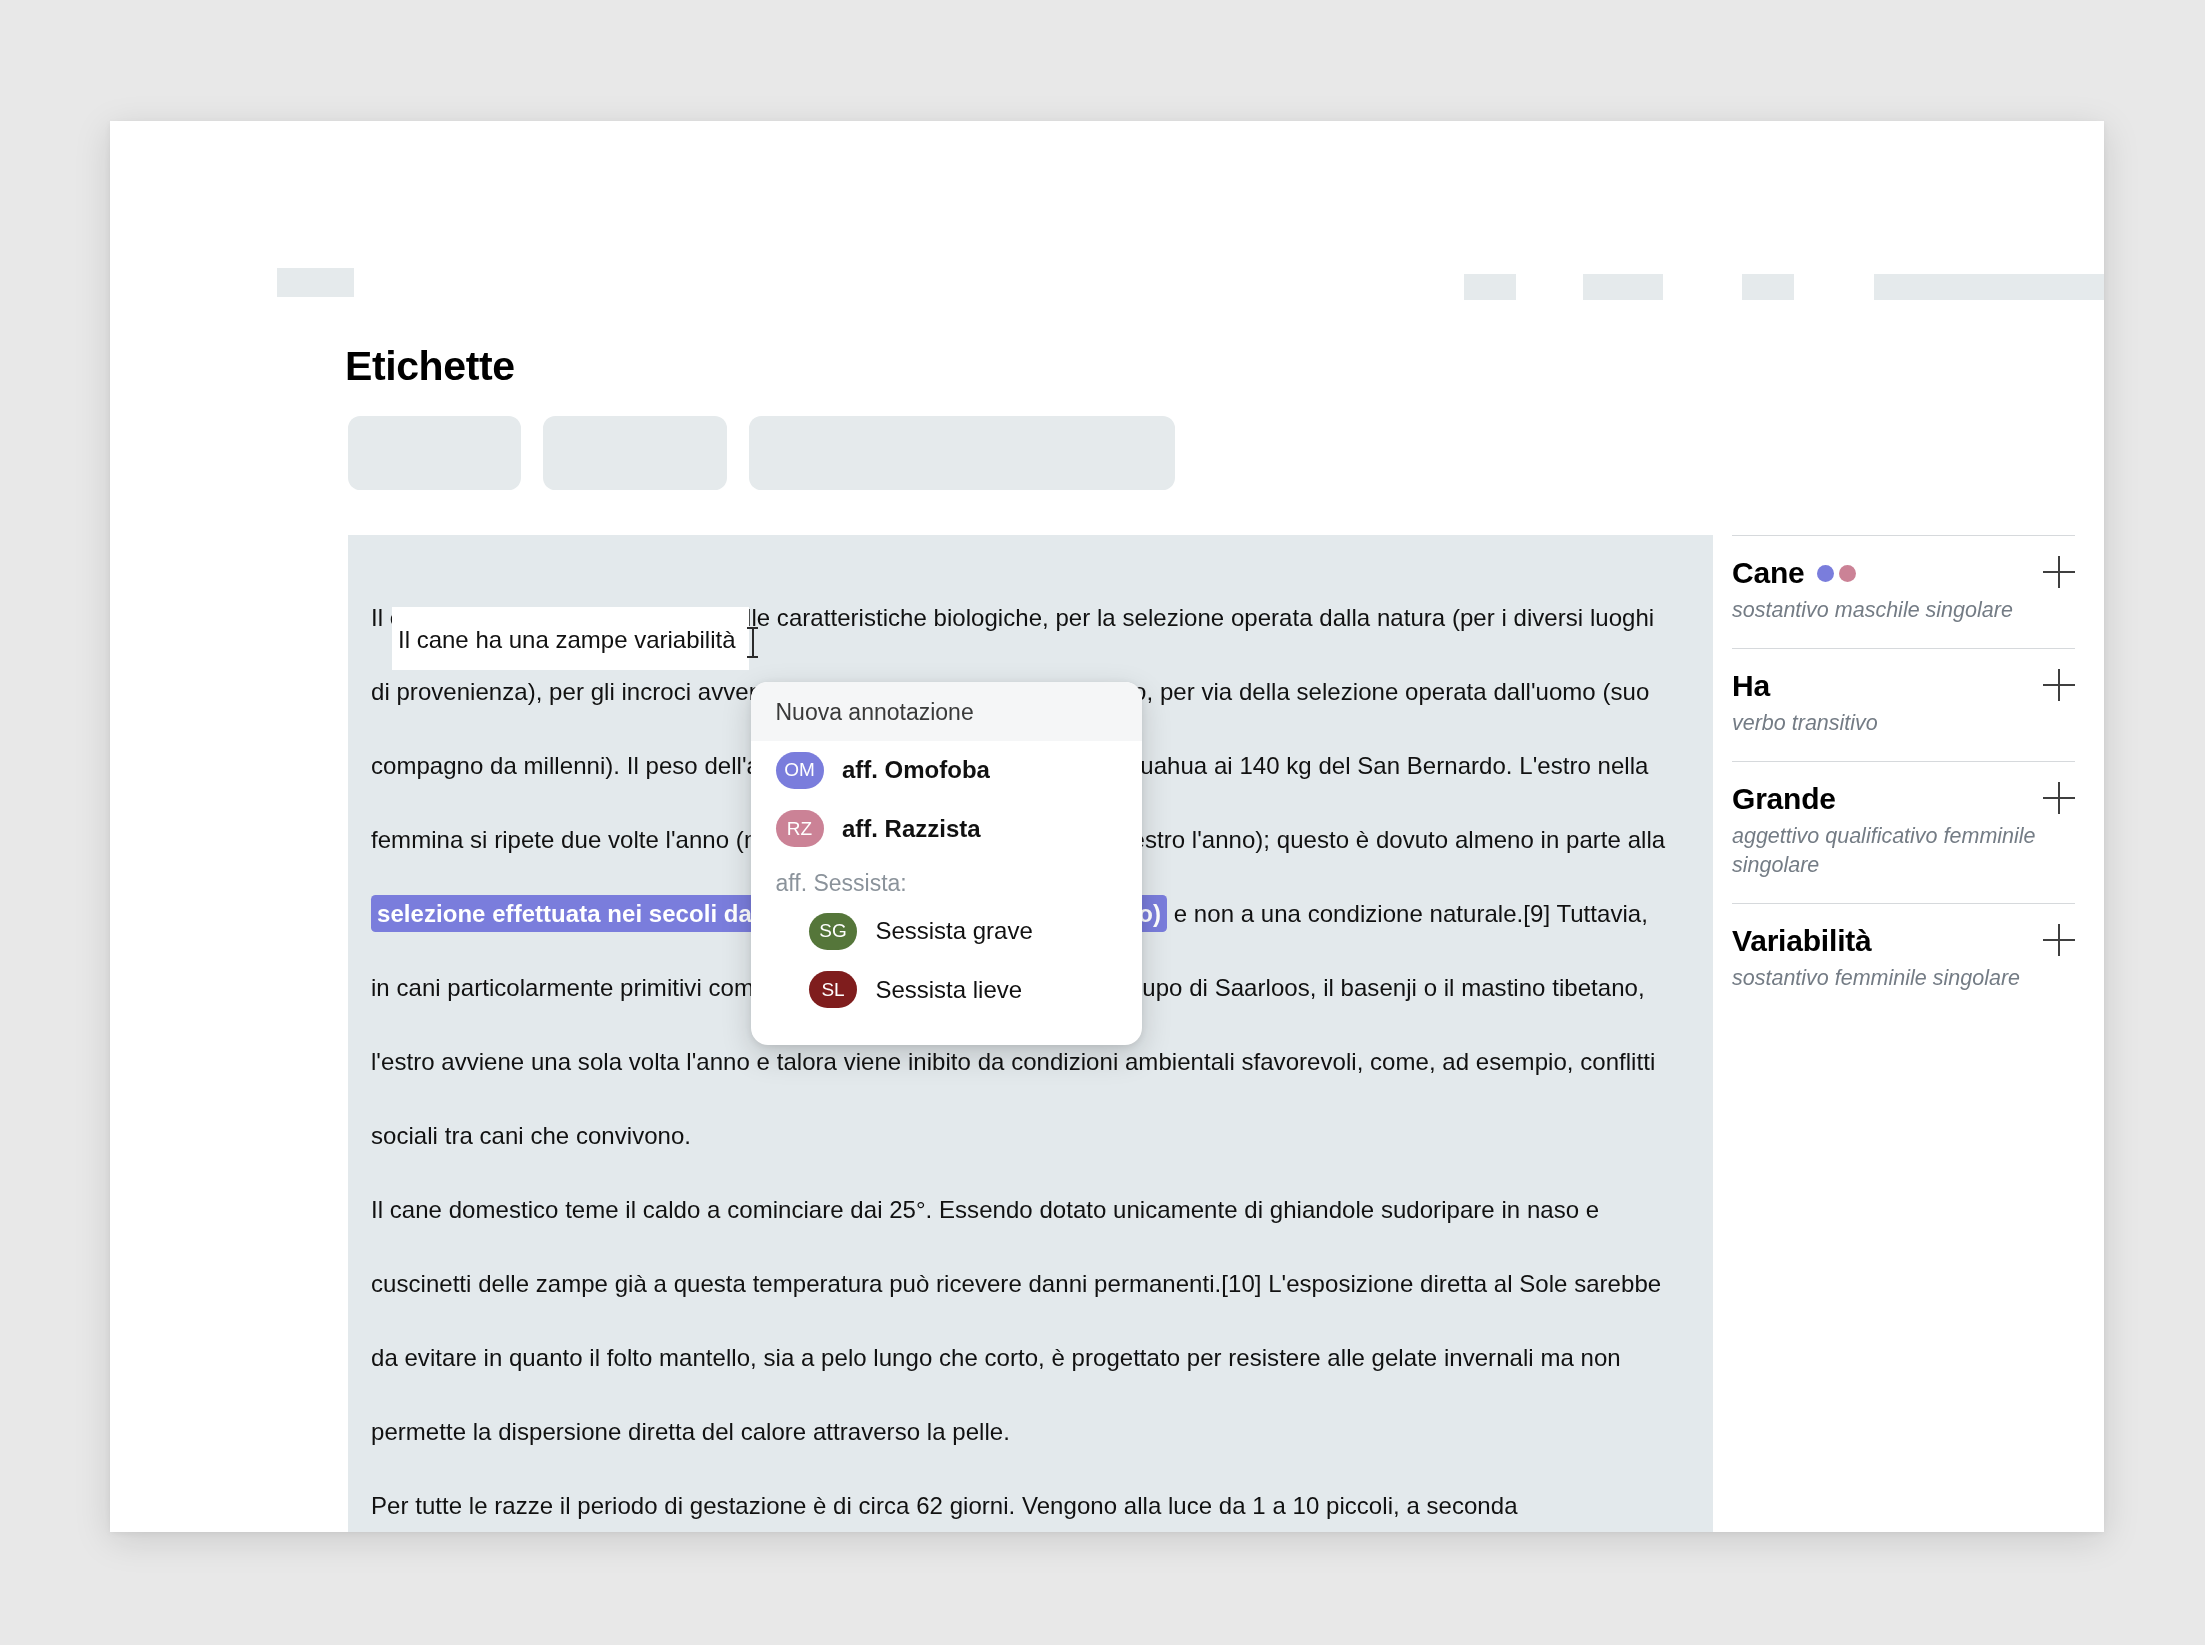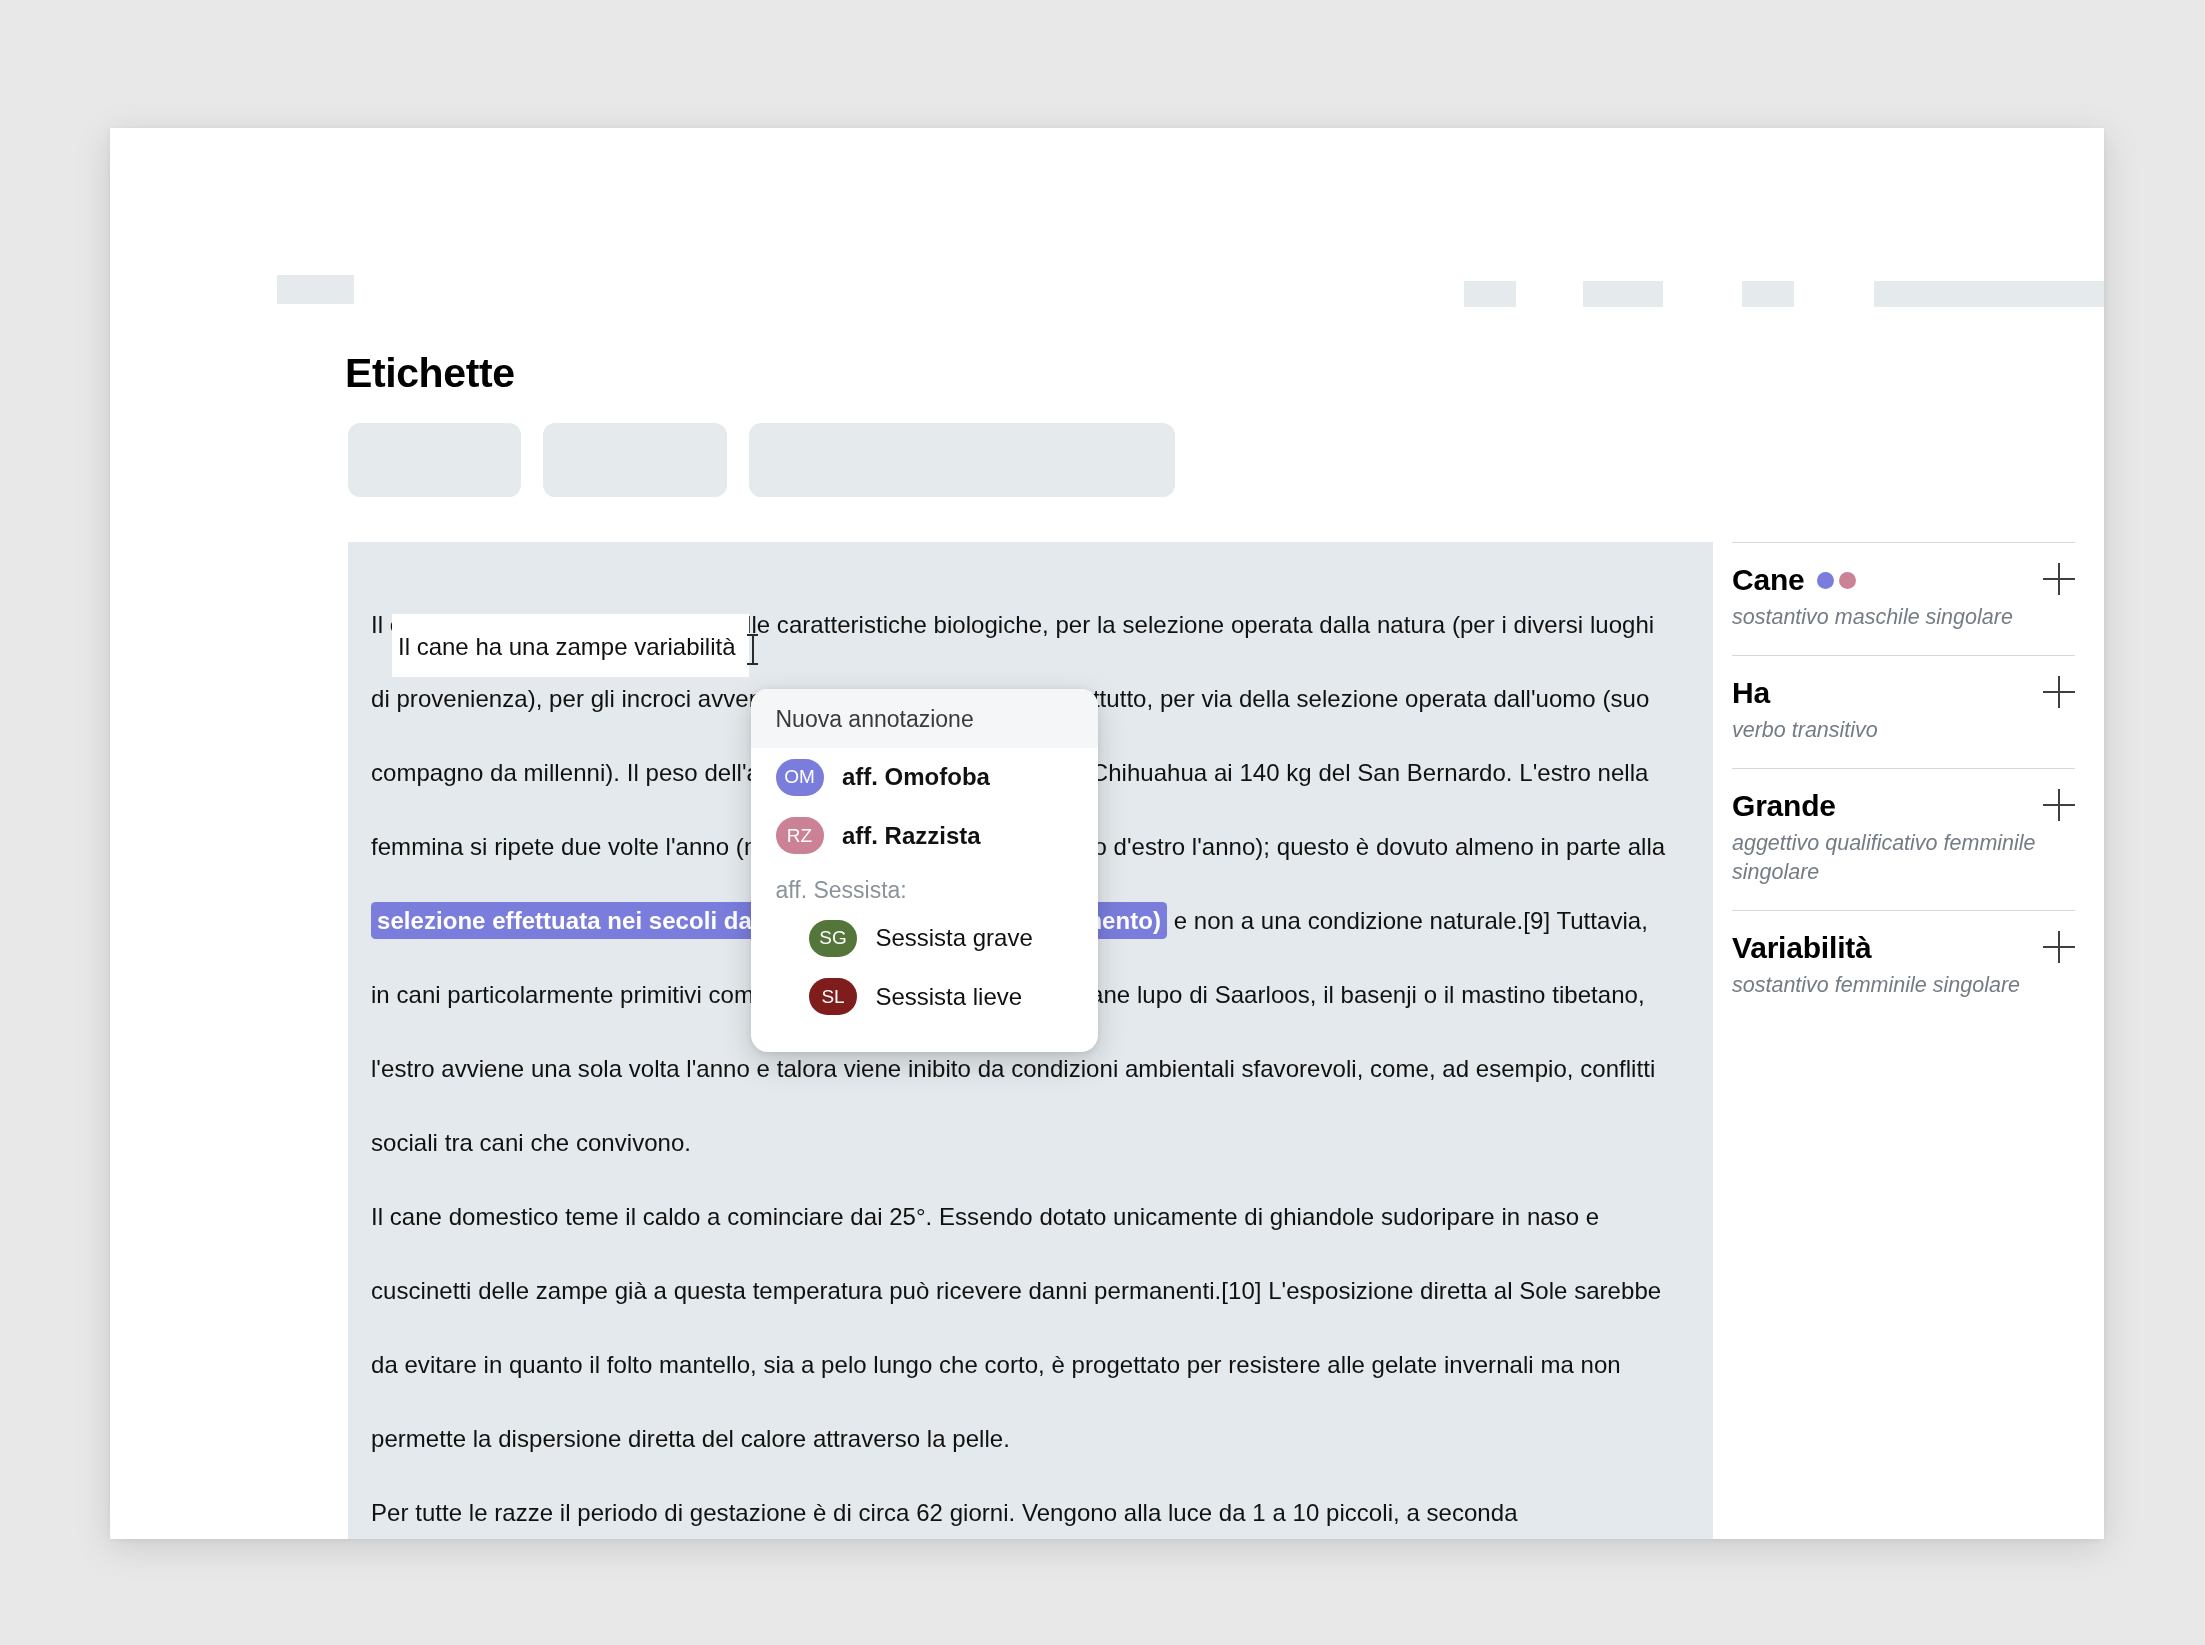--- a/index.html
+++ b/index.html
@@ -9,21 +9,21 @@
     height: 1645px;
     background: #e8e8e8;
     font-family: "Liberation Sans", sans-serif;
     overflow: hidden;
   }
 
   
   #app-window {
     position: absolute;
     left: 110px;
-    top: 128px;
+    top: 121px;
     width: 1994px;
     height: 1411px;
     background: #ffffff;
     box-shadow: 0 7.7px 35px rgba(0,0,0,0.13), 0 1.5px 6.1px rgba(0,0,0,0.06);
     overflow: hidden;
   }
 
   
   #top-nav {
     position: absolute;
@@ -149,21 +149,21 @@
     border-radius: 4.6px;
     box-decoration-break: clone;
     -webkit-box-decoration-break: clone;
   }
 
   
   #annotation-popup {
     position: absolute;
     left: 641px;
     top: 561px;
-    width: 347px;
+    width: 391px;
     background: #ffffff;
     border-radius: 17px;
     box-shadow: 0 10.7px 31px rgba(0,0,0,0.16), 0 1.5px 7.7px rgba(0,0,0,0.08);
     z-index: 50;
     overflow: hidden;
     padding-bottom: 26px;
   }
   #popup-header {
     background: #f5f6f7;
     padding: 17px 0 15.3px 24.5px;

